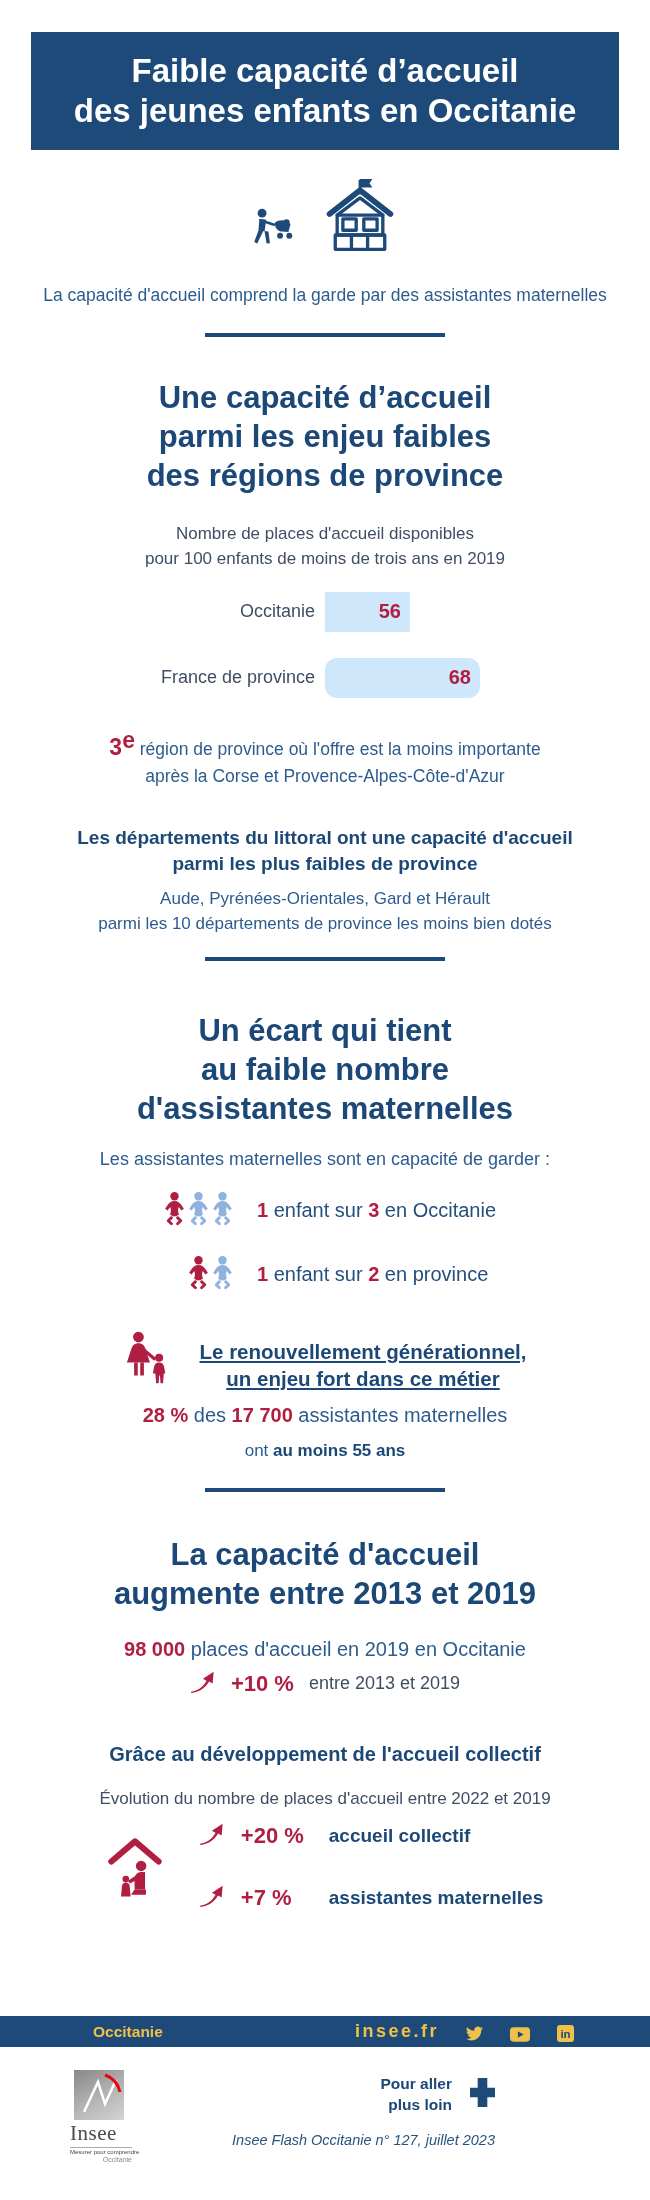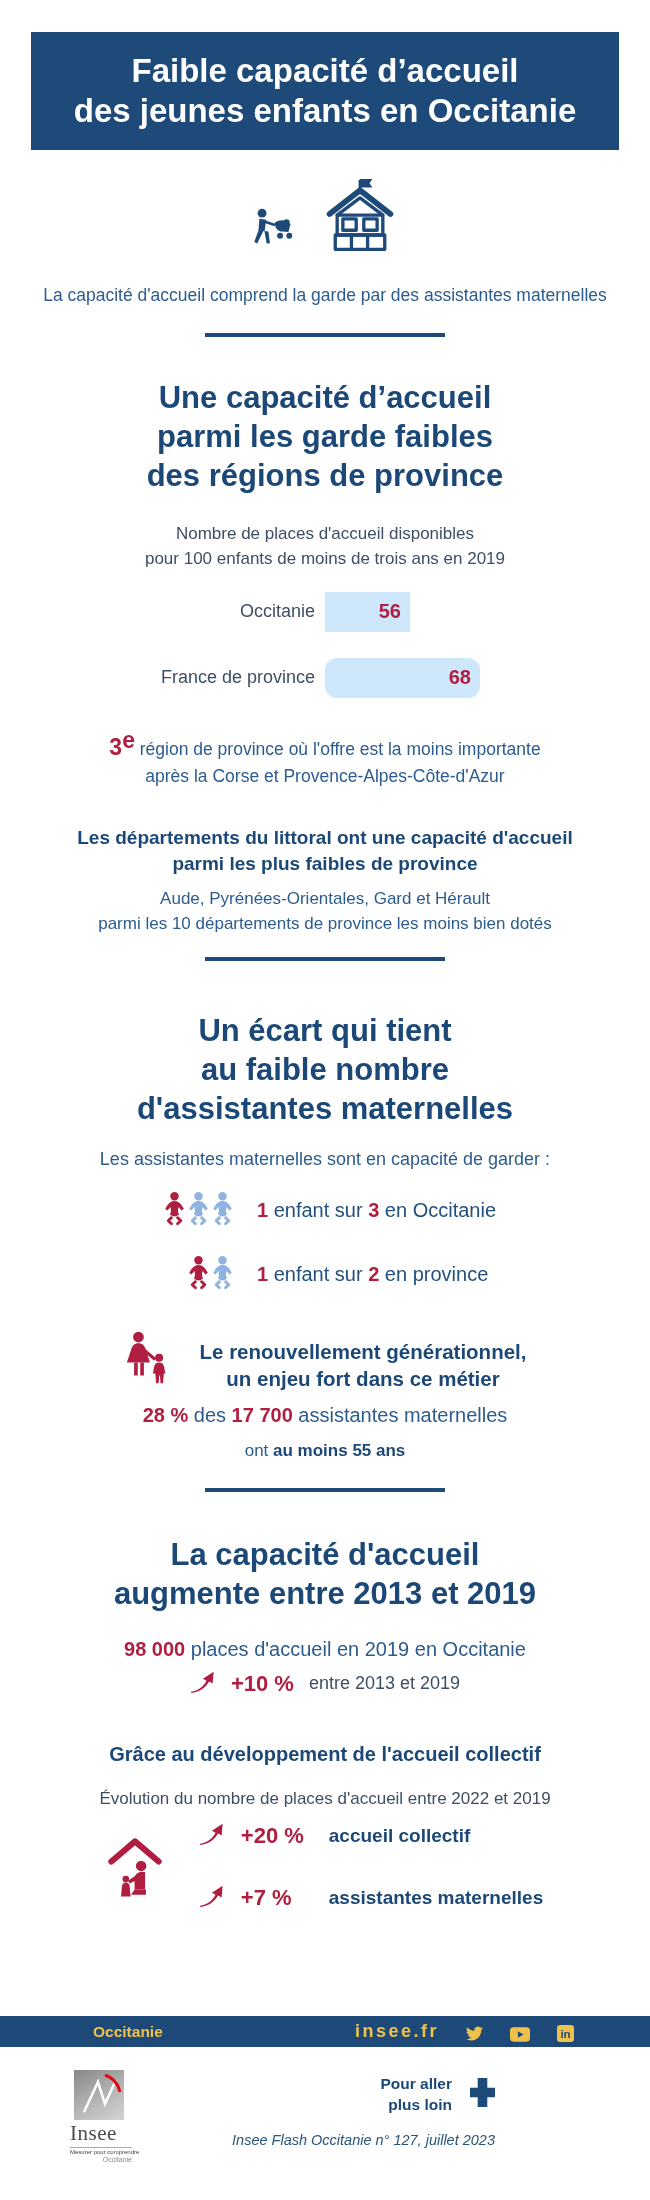--- a/index.html
+++ b/index.html
@@ -44,21 +44,21 @@
 
   .ratio-row{display:flex;align-items:center;justify-content:center;gap:24px;margin-top:18px;height:46px;}
   .ratio-icons{display:flex;gap:3px;width:90px;justify-content:flex-end;align-items:center;}
   .ratio-text{width:250px;text-align:left;color:#24507E;font-size:20px;}
   .red-b{color:#B01E41;font-weight:bold;}
   .baby-red{color:#B01E41;} .baby-blue{color:#8FB2DE;}
   .leg{fill:none;stroke:currentColor;stroke-width:3;stroke-linecap:round;stroke-linejoin:round;}
 
   .renew{display:flex;align-items:center;justify-content:center;gap:26px;margin-top:34px;height:66px;}
   .renew-icon{color:#B01E41;}
-  .renew-text{text-align:center;color:#1C4877;font-weight:bold;font-size:20.5px;line-height:1.32;}
+  .renew-text{text-align:center;color:#1C4877;font-weight:bold;font-size:20.5px;line-height:1.32;text-decoration:underline;}
 
   .stat28{margin-top:6px;text-align:center;color:#2C5C8F;font-size:20px;}
   .stat55{margin-top:14px;text-align:center;color:#2C5C8F;font-size:17px;}
   .navy-b{color:#1C4877;font-weight:bold;}
 
   .stat98{margin-top:25px;text-align:center;color:#2C5C8F;font-size:20px;}
   .grow10{margin-top:10px;display:flex;align-items:center;justify-content:center;gap:15px;}
   .pct{color:#B01E41;font-weight:bold;font-size:22px;}
   .grow-note{color:#3F4E63;font-size:18px;}
   .arrow{color:#B01E41;}
@@ -136,21 +136,21 @@
   </div>
 
   <div class="intro">
     <div>La capacité d'accueil comprend la garde par des assistantes maternelles</div>
   </div>
 
   <div class="divider d1"></div>
 
   <div class="h-big h1">
     <div>Une capacité d’accueil</div>
-    <div>parmi les garde faibles</div>
+    <div>parmi les enjeu faibles</div>
     <div>des régions de province</div>
   </div>
 
   <div class="chart-caption">
     <div>Nombre de places d'accueil disponibles</div>
     <div>pour 100 enfants de moins de trois ans en 2019</div>
   </div>
 
   <div class="chart">
     <div class="chart-row">

